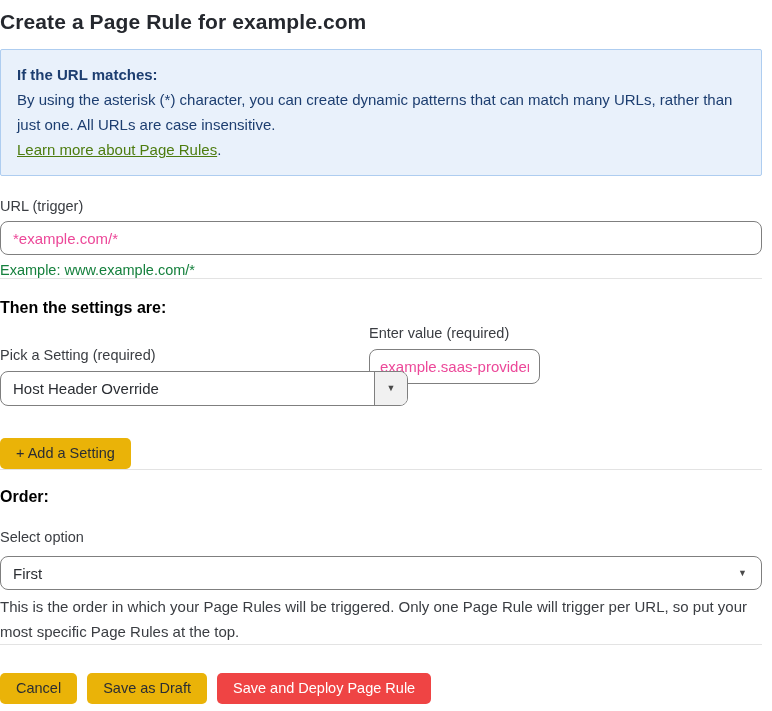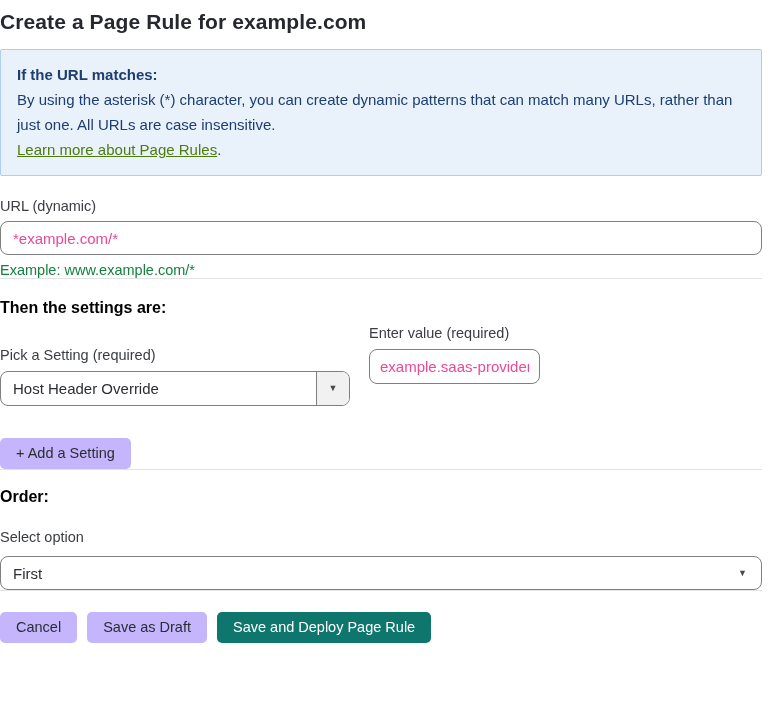--- a/index.html
+++ b/index.html
@@ -98,21 +98,21 @@
     border: 1px solid #7f7f7f;
     border-radius: 8px;
     background: #ffffff;
     display: flex;
     align-items: center;
     padding-left: 12px;
     font-size: 15px;
     color: #2b2e33;
     cursor: pointer;
   }
-  .setting-select { width: 350px; padding-right: 40px; }
+  .setting-select { width: 408px; padding-right: 40px; }
   .arrow-seg {
     position: absolute;
     top: 0; right: 0;
     width: 33px; height: 100%;
     background: #f1f1f1;
     border-left: 1px solid #7f7f7f;
     border-radius: 0 7px 7px 0;
     display: flex;
     align-items: center;
     justify-content: center;
@@ -129,25 +129,25 @@
     height: 31px;
     border: none;
     border-radius: 5px;
     padding: 0 16px;
     font-family: "Liberation Sans", sans-serif;
     font-size: 14.5px;
     cursor: pointer;
     line-height: 31px;
   }
   .btn-gray {
-    background: #c4b5fd;
+    background: #eab308;
     color: #2b2e33;
   }
   .btn-blue {
-    background: #0f766e;
+    background: #ef4444;
     color: #ffffff;
   }
   .add-setting-btn { margin-top: 32px; }
   .order-select {
     margin-top: 11px;
     height: 34px;
     width: 100%;
     padding-right: 36px;
   }
   .order-select .caret {
@@ -156,39 +156,39 @@
     top: 50%;
     transform: translateY(-50%);
   }
   .order-help {
     margin-top: 4px;
     font-size: 15px;
     line-height: 25px;
     color: #3a3d42;
   }
   .actions {
-    margin-top: 21px;
+    margin-top: 28px;
     display: flex;
     gap: 10px;
   }
 </style>
 </head>
 <body>
 
 <div class="container">
 
   <h1 class="page-title">Create a Page Rule for example.com</h1>
 
   <div class="info-box">
     <p class="info-heading">If the URL matches:</p>
     <p class="info-body">By using the asterisk (*) character, you can create dynamic patterns that can match many URLs, rather than just one. All URLs are case insensitive.</p>
     <p class="info-link-line"><a href="#">Learn more about Page Rules</a><span>.</span></p>
   </div>
 
-  <label class="field-label">URL (dynamic)</label>
+  <label class="field-label">URL (trigger)</label>
   <input class="text-input" type="text" value="*example.com/*" style="">
   <p class="hint">Example: www.example.com/*</p>
 
   <hr class="divider hr-1">
 
   <h2 class="section-heading h2-settings">Then the settings are:</h2>
 
   <div class="settings-row">
     <div class="setting-col">
       <label class="field-label">Pick a Setting (required)</label>
@@ -209,20 +209,21 @@
 
   <hr class="divider hr-2">
 
   <h2 class="section-heading h2-order">Order:</h2>
 
   <label class="field-label">Select option</label>
   <div class="select-like order-select">
     <span>First</span>
     <span class="caret">▼</span>
   </div>
+  <p class="order-help">This is the order in which your Page Rules will be triggered. Only one Page Rule will trigger per URL, so put your most specific Page Rules at the top.</p>
 
   <hr class="divider hr-3">
 
   <div class="actions">
     <button class="btn btn-gray">Cancel</button>
     <button class="btn btn-gray">Save as Draft</button>
     <button class="btn btn-blue">Save and Deploy Page Rule</button>
   </div>
 
 </div>

